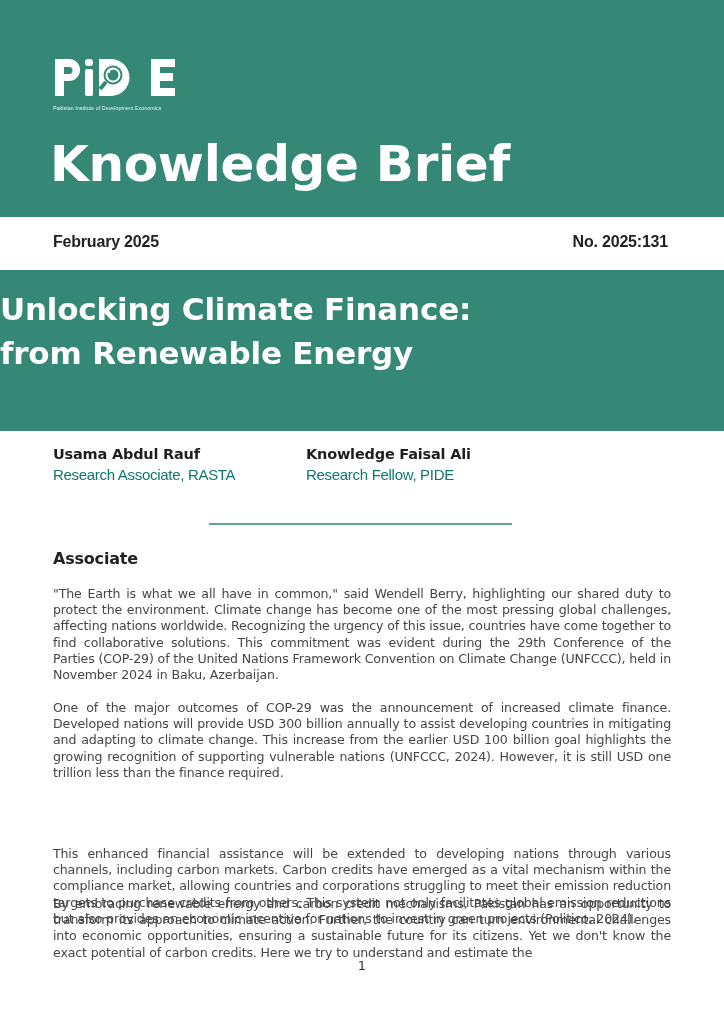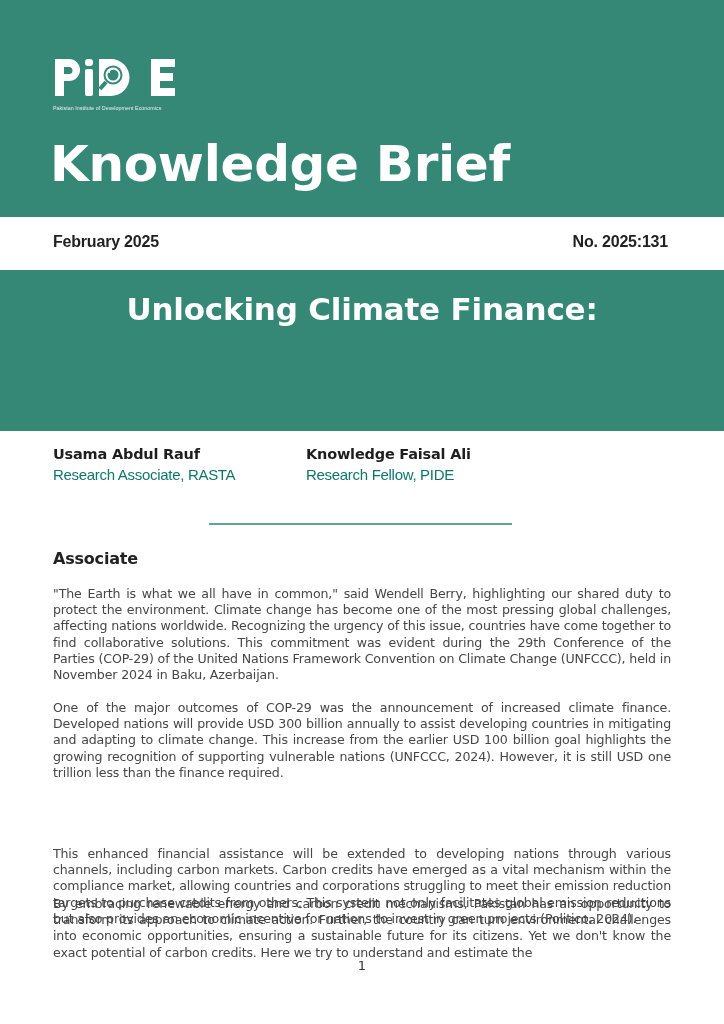--- a/index.html
+++ b/index.html
@@ -31,21 +31,21 @@
     font-weight: bold; font-size: 16px; color: #222; letter-spacing: -0.2px;
   }
   .meta-no {
     position: absolute; right: 56px; top: 233px; font-family: "Liberation Sans", sans-serif;
     font-weight: bold; font-size: 16px; color: #222; letter-spacing: -0.2px;
   }
   .band-title {
     position: absolute; left: 0; top: 270px; width: 724px; height: 161px; background: #368876;
   }
   .brief-title {
-    position: absolute; left: 0; top: 287px; width: 724px; text-align: center;
+    position: absolute; left: 0; top: 287px; width: 724px; text-align: left;
     font-family: "DejaVu Sans", sans-serif; font-weight: bold; font-size: 31px; line-height: 44px;
     color: #ffffff; letter-spacing: -0.2px;
   }
   .brief-title div { white-space: nowrap; }
   .author {
     position: absolute; top: 444px; font-family: "DejaVu Sans", sans-serif;
   }
   .author .name { font-weight: bold; font-size: 14.5px; color: #1e1e1e; line-height: 20px; letter-spacing: -0.2px; white-space: nowrap; }
   .author .role { font-size: 15px; color: #0f766e; line-height: 22px; font-weight: normal; letter-spacing: -0.3px; white-space: nowrap; font-family: "Liberation Sans", sans-serif;}
   .author-1 { left: 53px; }
@@ -98,20 +98,21 @@
 
 <div class="kb-title">Knowledge Brief</div>
 
 <div class="meta-strip"></div>
 <div class="meta-date">February 2025</div>
 <div class="meta-no">No. 2025:131</div>
 
 <div class="band-title"></div>
 <div class="brief-title">
   <div>Unlocking Climate Finance:</div>
+  <div>from Renewable Energy</div>
 </div>
 
 <div class="author author-1">
   <div class="name">Usama Abdul Rauf</div>
   <div class="role">Research Associate, RASTA</div>
 </div>
 <div class="author author-2">
   <div class="name">Knowledge Faisal Ali</div>
   <div class="role">Research Fellow, PIDE</div>
 </div>

